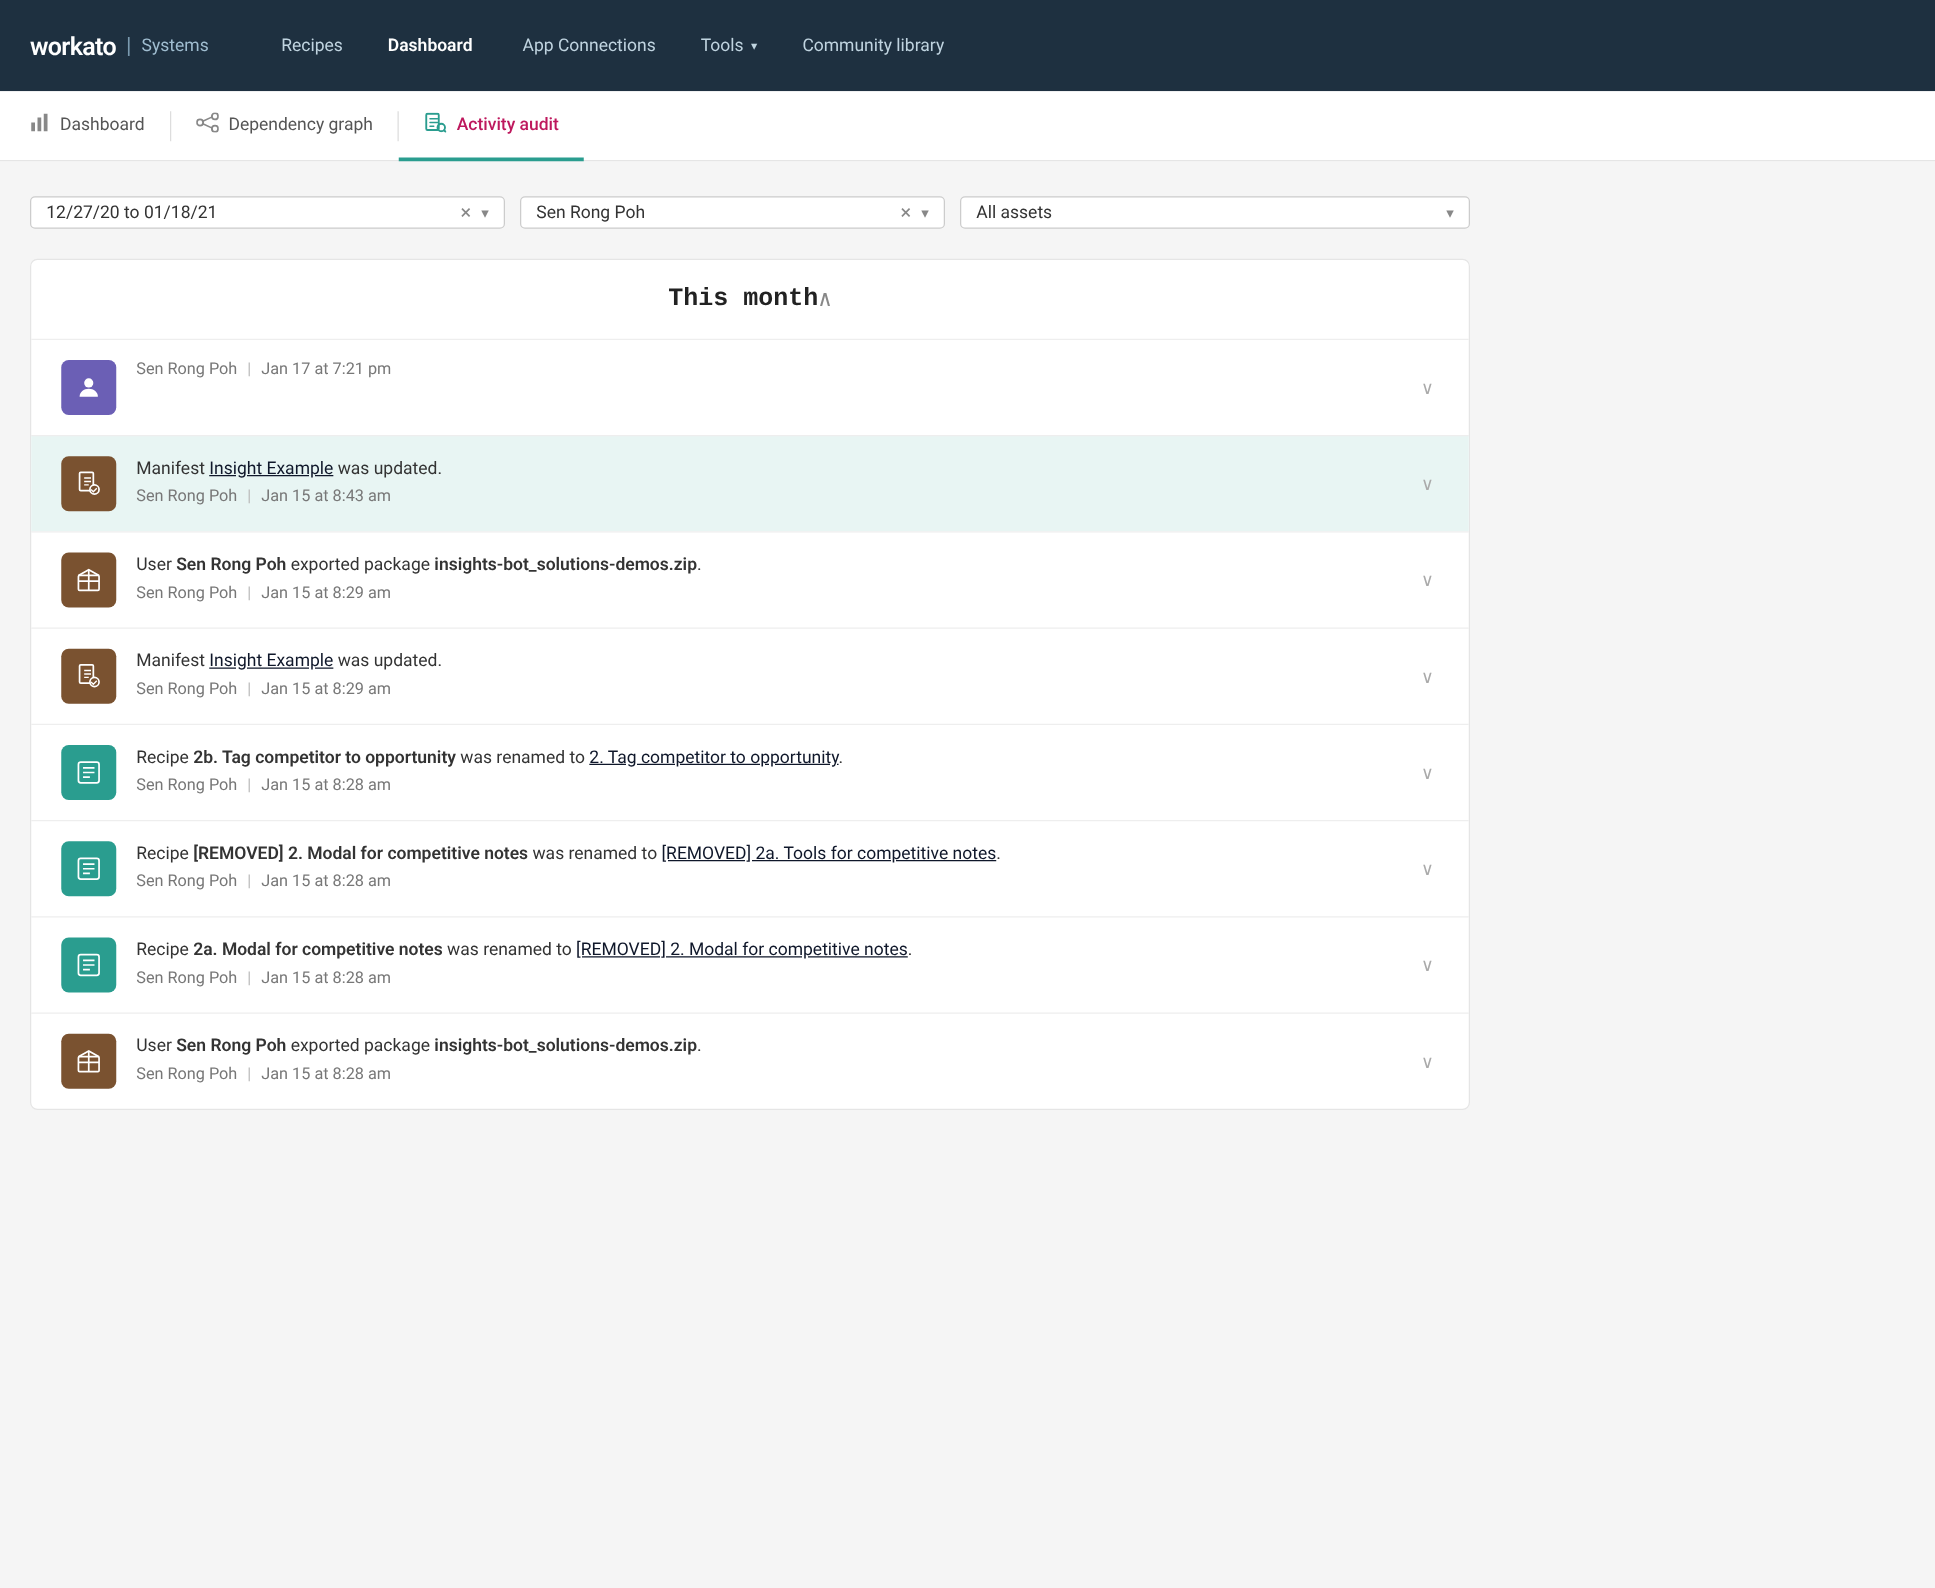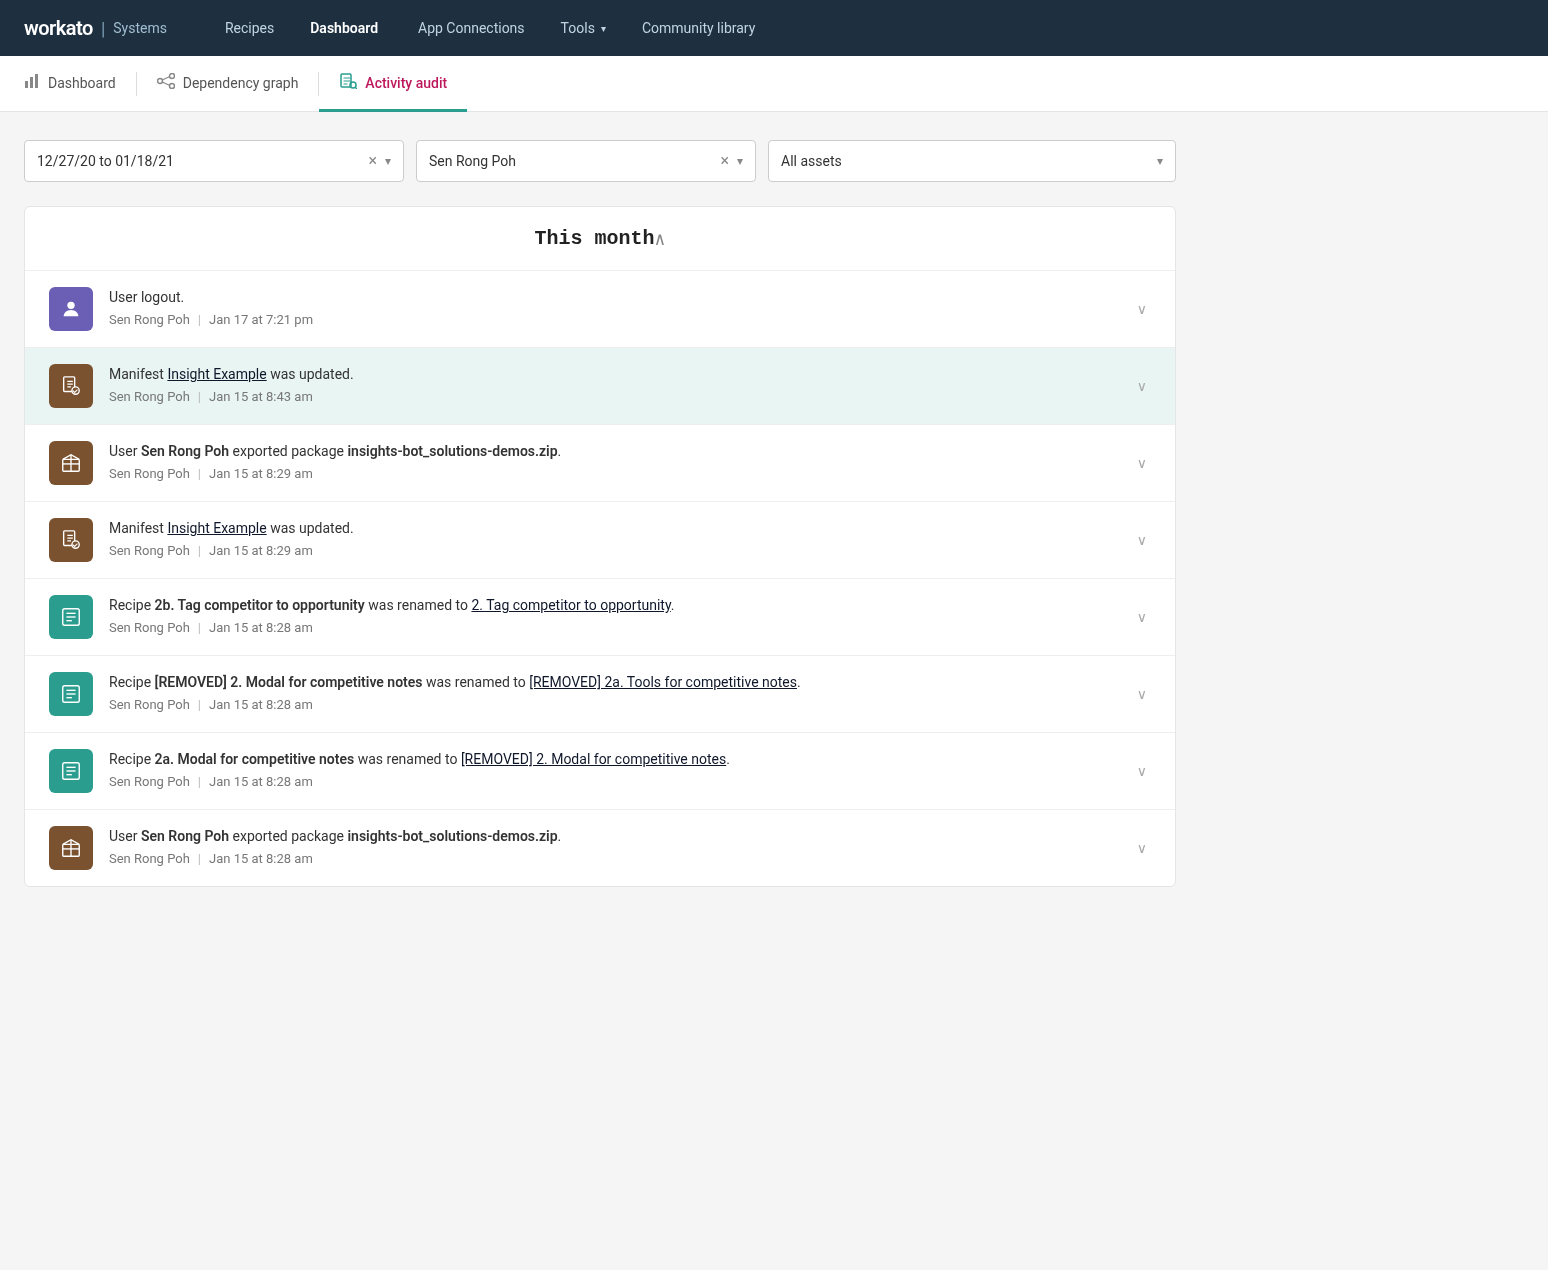--- a/index.html
+++ b/index.html
@@ -4,21 +4,21 @@
   <style>
     * { box-sizing: border-box; margin: 0; padding: 0; }
     body { font-family: -apple-system, BlinkMacSystemFont, 'Segoe UI', Roboto, sans-serif; background: #f5f5f5; color: #333; }
 
     
     .top-nav {
       background: #1e3040;
       display: flex;
       align-items: center;
       padding: 0 24px;
-      height: 56px;
+      height: 73px;
     }
     .logo-area {
       display: flex;
       align-items: center;
       margin-right: 40px;
     }
     .logo-text {
       color: #fff;
       font-size: 20px;
       font-weight: 600;
@@ -110,21 +110,21 @@
       gap: 12px;
       margin-bottom: 24px;
     }
     .filter-input {
       display: flex;
       align-items: center;
       background: #fff;
       border: 1px solid #ccc;
       border-radius: 4px;
       padding: 0 12px;
-      height: 42px;
+      height: 26px;
       font-size: 14px;
       color: #333;
       cursor: pointer;
       gap: 8px;
     }
     .filter-input.wide { min-width: 380px; }
     .filter-input.medium { min-width: 340px; }
     .filter-input.assets { min-width: 340px; flex: 1; }
     .filter-input-text { flex: 1; }
     .filter-clear {
@@ -309,21 +309,20 @@
     </div>
 
     <div class="audit-item">
       <div class="audit-icon purple">
         <svg class="icon-svg" viewBox="0 0 24 24">
             <circle cx="12" cy="8" r="4"></circle>
             <path d="M4 20c0-4 3.6-7 8-7s8 3 8 7"></path>
           </svg>
       </div>
       <div class="audit-content">
-        <div class="audit-message">User logout.</div>
         <div class="audit-meta">
           <span>Sen Rong Poh</span>
           <span class="audit-meta-sep">|</span>
           <span>Jan 17 at 7:21 pm</span>
         </div>
       </div>
       <span class="audit-expand">∨</span>
     </div>
 
     <div class="audit-item highlighted">

